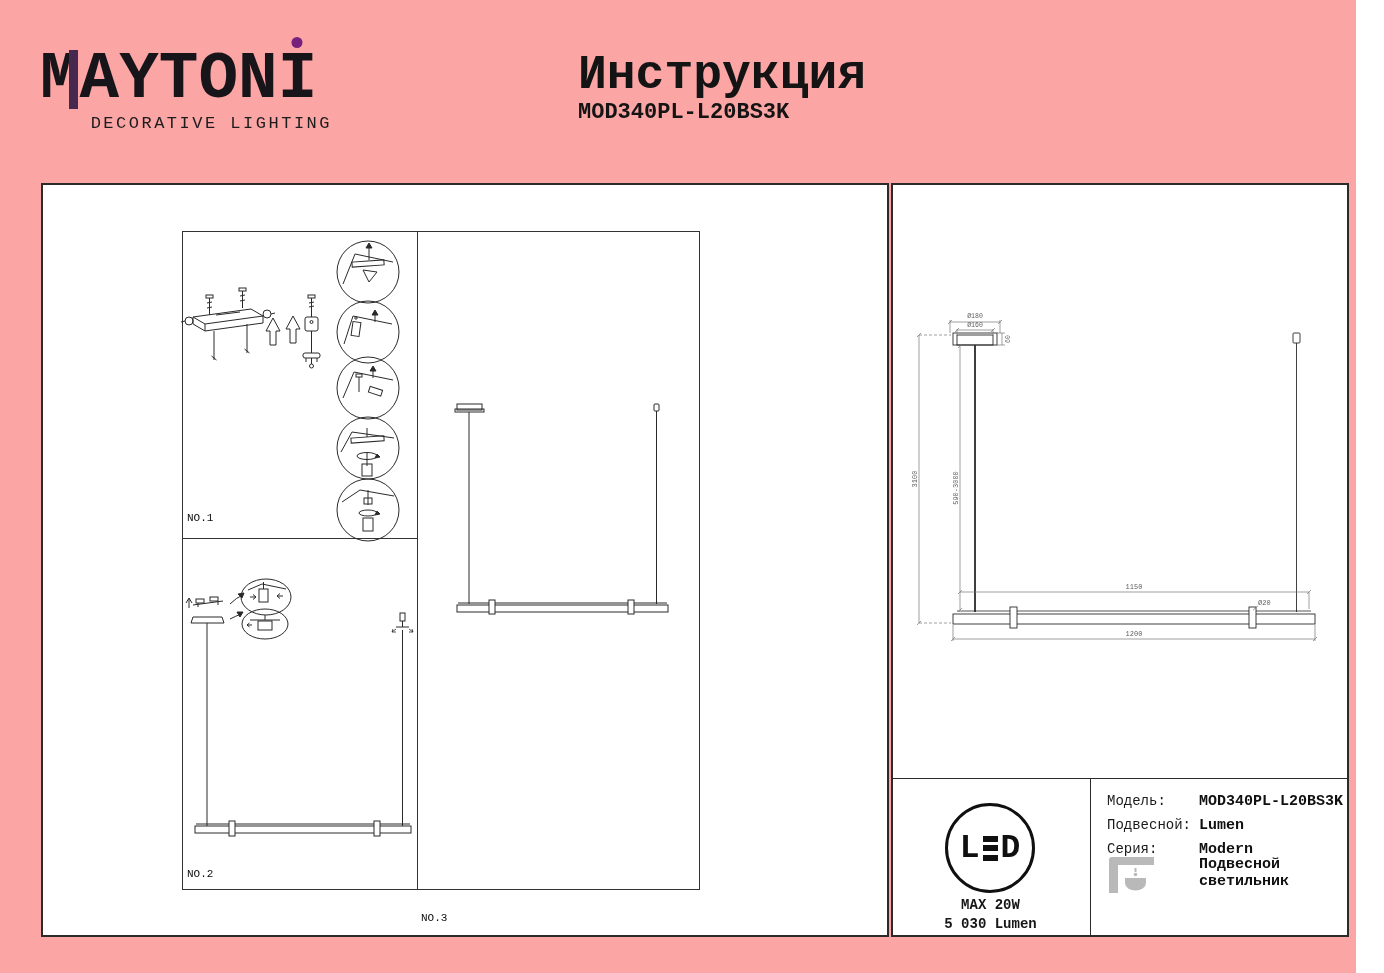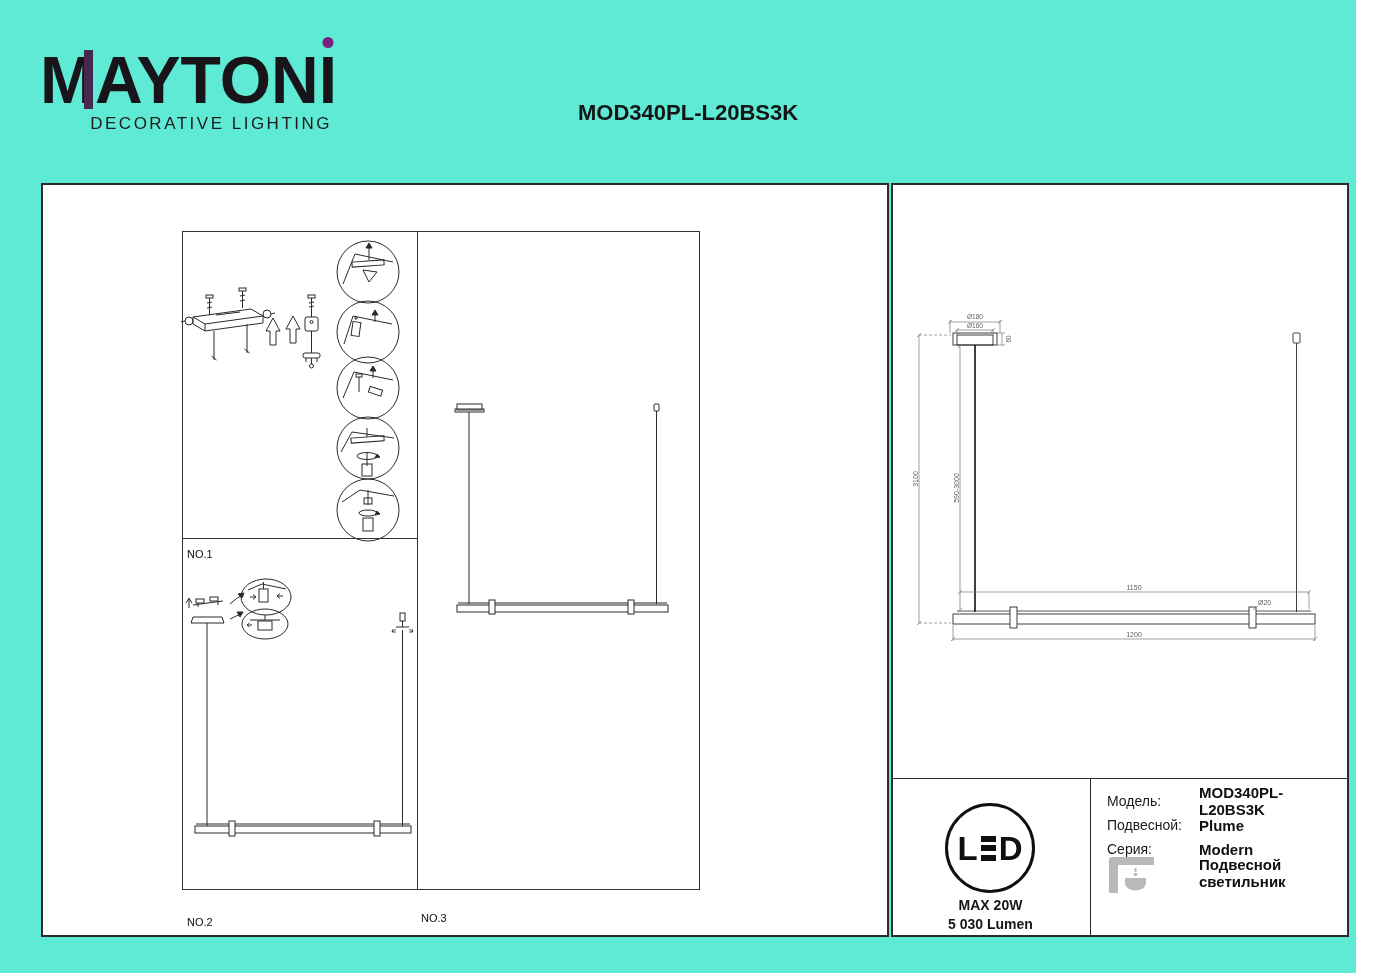--- a/index.html
+++ b/index.html
@@ -1,17 +1,17 @@
 <!DOCTYPE html>
 <html><head>
 <meta charset="utf-8">
 <style>
   html,body{margin:0;padding:0;background:#fff;}
-  .page{position:relative;width:1356px;height:973px;background:#5eead4;overflow:hidden;
-        font-family:Liberation Sans, sans-serif;color:#111;}
+  .page{position:relative;width:1356px;height:973px;background:#fca5a5;overflow:hidden;
+        font-family:Liberation Mono, monospace;color:#111;}
 
   
   .logo-word{position:absolute;left:40px;top:47px;font-size:66px;font-weight:800;
              letter-spacing:0px;line-height:1;color:#17141a;white-space:nowrap;}
   .logo-m{position:relative;display:inline-block;}
   .logo-m::after{content:"";position:absolute;right:2px;top:3px;bottom:4px;width:9px;background:#47284f;}
   .logo-i{position:relative;display:inline-block;}
   .logo-i::after{content:"";position:absolute;left:50%;top:-10px;transform:translateX(-50%);
                  width:11px;height:11px;border-radius:50%;background:#76217e;}
   .logo-sub{position:absolute;left:40px;top:114px;width:292px;text-align:right;
@@ -56,30 +56,31 @@
   svg{position:absolute;left:0;top:0;}
   .art{pointer-events:none;}
 </style>
 </head>
 <body>
 
 <div class="page">
 
   <div class="logo-word"><span class="logo-m">M</span><span>AYTON</span><span class="logo-i">I</span></div>
   <div class="logo-sub">DECORATIVE LIGHTING</div>
+  <div class="doc-title">Инструкция</div>
   <div class="doc-model">MOD340PL-L20BS3K</div>
 
   <div class="frame frame-left"></div>
   <div class="frame frame-right"></div>
   <div class="diagram-box"></div>
   <div class="divider-v"></div>
   <div class="divider-h"></div>
 
-  <div class="panel-label" style="left:187px;top:548px;">NO.1</div>
-  <div class="panel-label" style="left:187px;top:868px;margin-top:48px;">NO.2</div>
+  <div class="panel-label" style="left:187px;top:512px;">NO.1</div>
+  <div class="panel-label" style="left:187px;top:868px;">NO.2</div>
   <div class="panel-label" style="left:421px;top:912px;">NO.3</div>
 
   <svg class="art" width="1384" height="973" viewBox="0 0 1384 973" fill="none" stroke="#2a2a2a" stroke-width="1">
 
     <g>
       <polygon points="193,317 251,309 263,316 205,324"></polygon>
       <polyline points="193,317 193,324 205,331 263,323 263,316"></polyline>
       <line x1="205" y1="324" x2="205" y2="331"></line>
       <line x1="216" y1="315" x2="240" y2="312"></line>
 
@@ -300,21 +301,21 @@
         </span>
       <span class="led-letter">D</span>
     </div>
     <div class="led-caption cap1">MAX 20W</div>
     <div class="led-caption cap2">5 030 Lumen</div>
 
     <div class="spec-grid">
       <span class="spec-label">Модель:</span>
       <span class="spec-value">MOD340PL-L20BS3K</span>
       <span class="spec-label">Подвесной:</span>
-      <span class="spec-value">Plume</span>
+      <span class="spec-value">Lumen</span>
       <span class="spec-label">Серия:</span>
       <span class="spec-value">Modern</span>
       <span class="type-row pendant-icon-box">
         <svg width="52" height="40" viewBox="0 0 52 40" fill="#b9b9b9" stroke="none">
           <path d="M2,5 a3,3 0 0 1 3,-3 h42 v8 h-36 v28 h-9 z"></path>
           <rect x="27" y="12" width="3" height="5" fill="#fff"></rect>
           <rect x="27.5" y="13" width="2" height="4"></rect>
           <circle cx="28.5" cy="19.5" r="1.8"></circle>
           <path d="M18,23 h21 v5 a10.5,7.5 0 0 1 -21,0 z"></path>
         </svg>

